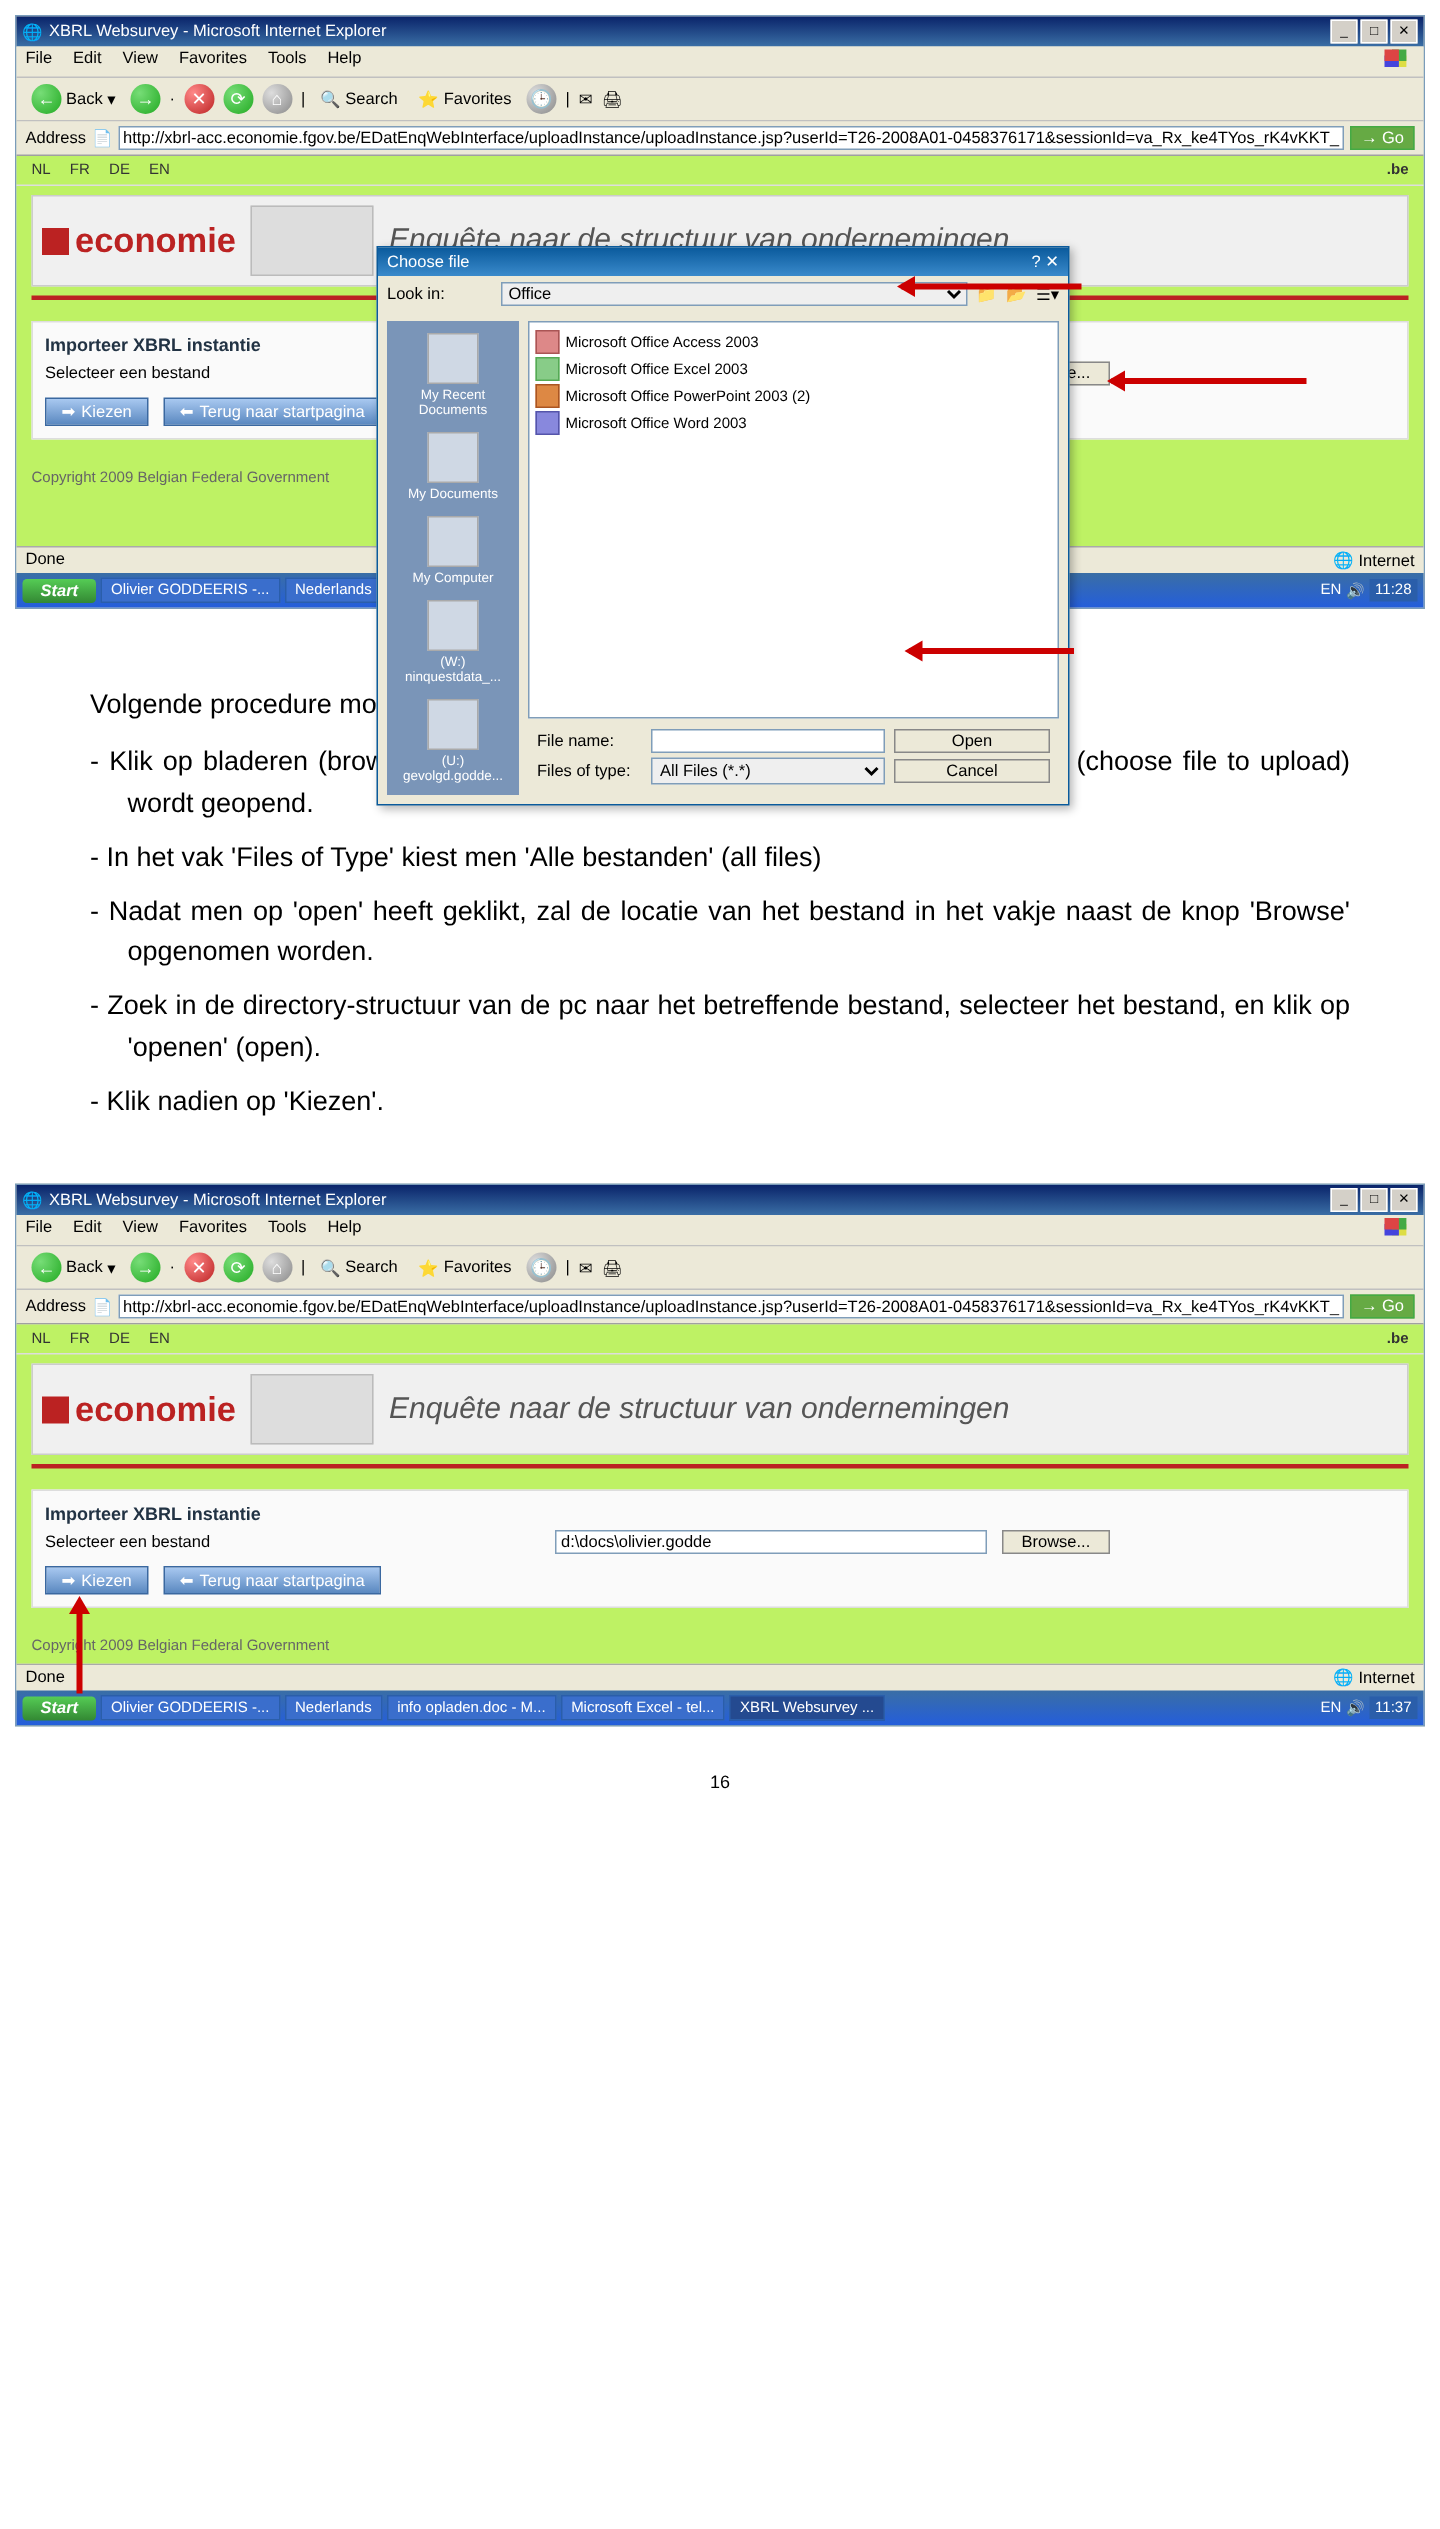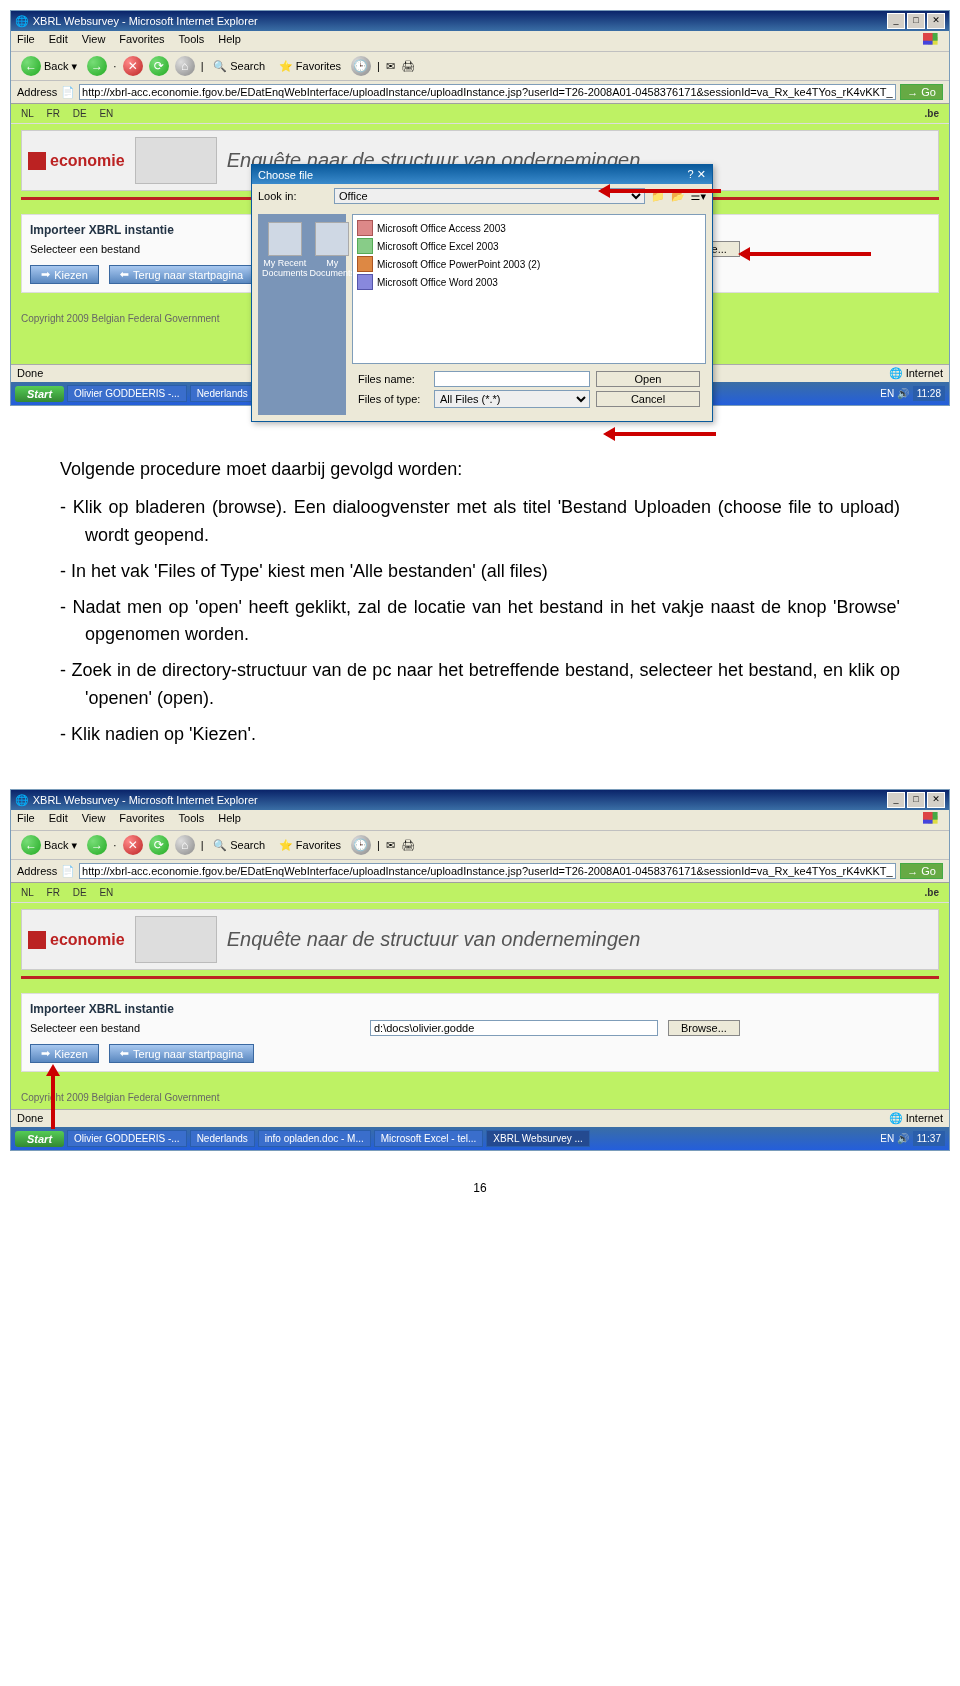--- a/index.html
+++ b/index.html
@@ -104,21 +104,21 @@
     margin:6px 10px;
     background:#f0f0f0;
     border:1px solid #ccc;
     display:flex;
     align-items:center;
     padding:6px;
     gap:10px;
   }
   .banner .logo {
     color:#b22;
-    font-size:16px;
+    font-size:23px;
     font-weight:bold;
     display:flex;align-items:center;gap:4px;
   }
   .banner .logo .sq{width:18px;height:18px;background:#b22;display:inline-block;}
   .banner .title {
     flex:1;
     font-size:20px;
     color:#555;
     font-style:italic;
   }
@@ -195,21 +195,21 @@
   }
   .dialog .dtitle{
     background:linear-gradient(to bottom,#0a5a9c,#3a8acb);
     color:#fff;padding:3px 6px;
     display:flex;justify-content:space-between;align-items:center;
   }
   .dialog .dbody{padding:6px;display:flex;gap:6px;}
   .dialog .sidebar{
     width:80px;
     background:#7a95b8;
-    display:flex;gap:2px;
+    display:flex;flex-direction:column;gap:2px;
     padding:4px;
   }
   .dialog .sicon{
     text-align:center;color:#fff;font-size:9px;padding:4px 0;
   }
   .dialog .sicon .box{
     width:32px;height:32px;margin:0 auto 2px;
     background:#cfd8e4;border:1px solid #aaa;
   }
   .dialog .filepane{
@@ -399,21 +399,21 @@
                 <span class="ficon o"></span>
                 <span>Microsoft Office PowerPoint 2003 (2)</span>
               </div>
             <div class="filerow">
                 <span class="ficon b"></span>
                 <span>Microsoft Office Word 2003</span>
               </div>
           </div>
           <div class="bottomrows">
             <div class="brow">
-              <label>Files name:</label>
+              <label>File name:</label>
               <input type="text" style="">
               <div class="dbtn">Open</div>
             </div>
             <div class="brow">
               <label>Files of type:</label>
               <select><option>All Files (*.*)</option></select>
               <div class="dbtn">Cancel</div>
             </div>
           </div>
         </div>

